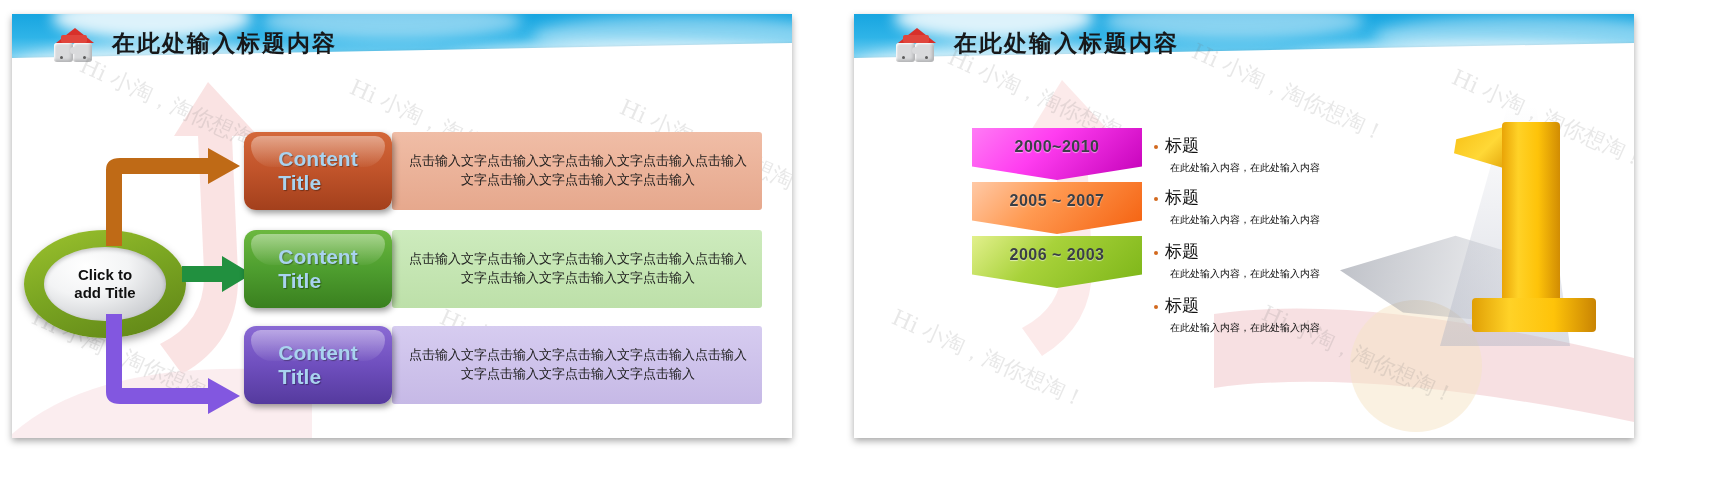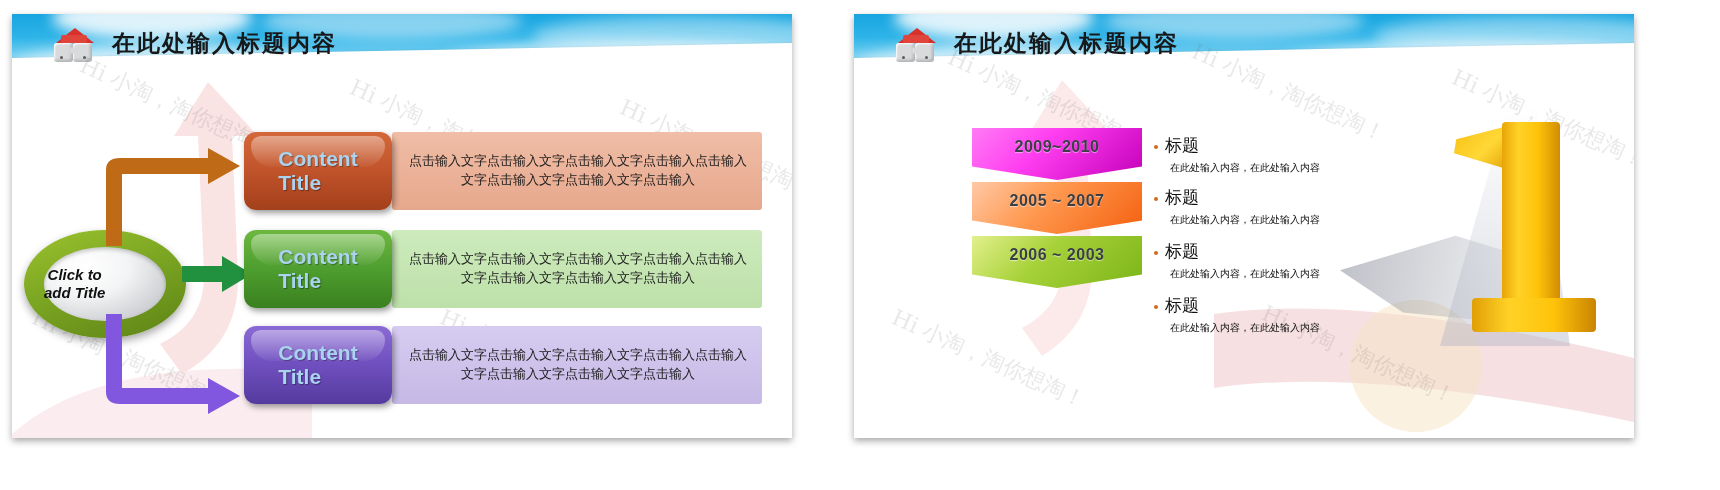--- a/index.html
+++ b/index.html
@@ -46,21 +46,21 @@
 
   
   .pinkbg{position:absolute;pointer-events:none;}
 
   
   .circle{position:absolute;left:12px;top:216px;width:162px;height:108px;border-radius:50%;
           background:linear-gradient(160deg,#9cc22e 0%,#7ba622 45%,#5e8316 100%);
           box-shadow:0 4px 8px rgba(0,0,0,.35);display:flex;align-items:center;justify-content:center;}
   .circle-in{width:122px;height:74px;border-radius:50%;
              background:radial-gradient(ellipse at 34% 26%,#ffffff 0%,#f3f4f5 38%,#d2d4d7 72%,#b9bcc0 100%);
-             box-shadow:inset 0 2px 4px rgba(0,0,0,.22);display:flex;align-items:center;font-style:italic;}
+             box-shadow:inset 0 2px 4px rgba(0,0,0,.22);display:flex;align-items:center;justify-content:center;}
   .circle-txt{font-size:15px;font-weight:bold;color:#101010;text-align:center;line-height:1.18;}
 
   .elbow{position:absolute;}
   .row{position:absolute;height:78px;}
   .panel{position:absolute;left:148px;top:0;width:370px;height:100%;border-radius:3px;}
   .title-box{position:absolute;left:0;top:0;width:148px;height:100%;border-radius:12px;
              box-shadow:2px 3px 6px rgba(0,0,0,.4);display:flex;align-items:center;justify-content:center;}
   .title-box .gloss{position:absolute;left:5%;top:5%;width:90%;height:40%;border-radius:10px 10px 22px 22px;
              background:linear-gradient(180deg,rgba(255,255,255,.42),rgba(255,255,255,.04));}
   .title-txt{position:relative;font-size:21px;font-weight:bold;color:#a9d3ef;text-align:left;line-height:1.16;
@@ -240,21 +240,21 @@
 
     <div class="wm" style="left:86px;top:70px;">Hi 小淘，淘你想淘！</div>
     <div class="wm" style="left:330px;top:64px;">Hi 小淘，淘你想淘！</div>
     <div class="wm" style="left:30px;top:330px;">Hi 小淘，淘你想淘！</div>
     <div class="wm" style="left:400px;top:326px;">Hi 小淘，淘你想淘！</div>
     <div class="wm" style="left:590px;top:90px;">Hi 小淘，淘你想淘！</div>
 
     <div class="chev" style="left:118px;top:114px;">
       <div class="chev-sh" style="background:#7d1b8c;"></div>
       <div class="chev-top" style="background:linear-gradient(135deg,#ff7bf5 0%,#ff3df0 40%,#c300b8 100%);"></div>
-      <div class="chev-lbl">2009~2010</div>
+      <div class="chev-lbl">2000~2010</div>
     </div>
     <div class="bullet-grp" style="left:300px;top:120px;">
       <div class="b-title">
         <span class="b-dot"></span><span>标题</span>
       </div>
       <div class="b-body">在此处输入内容，在此处输入内容</div>
     </div>
 
     <div class="chev" style="left:118px;top:168px;">
       <div class="chev-sh" style="background:#8a3406;"></div>

